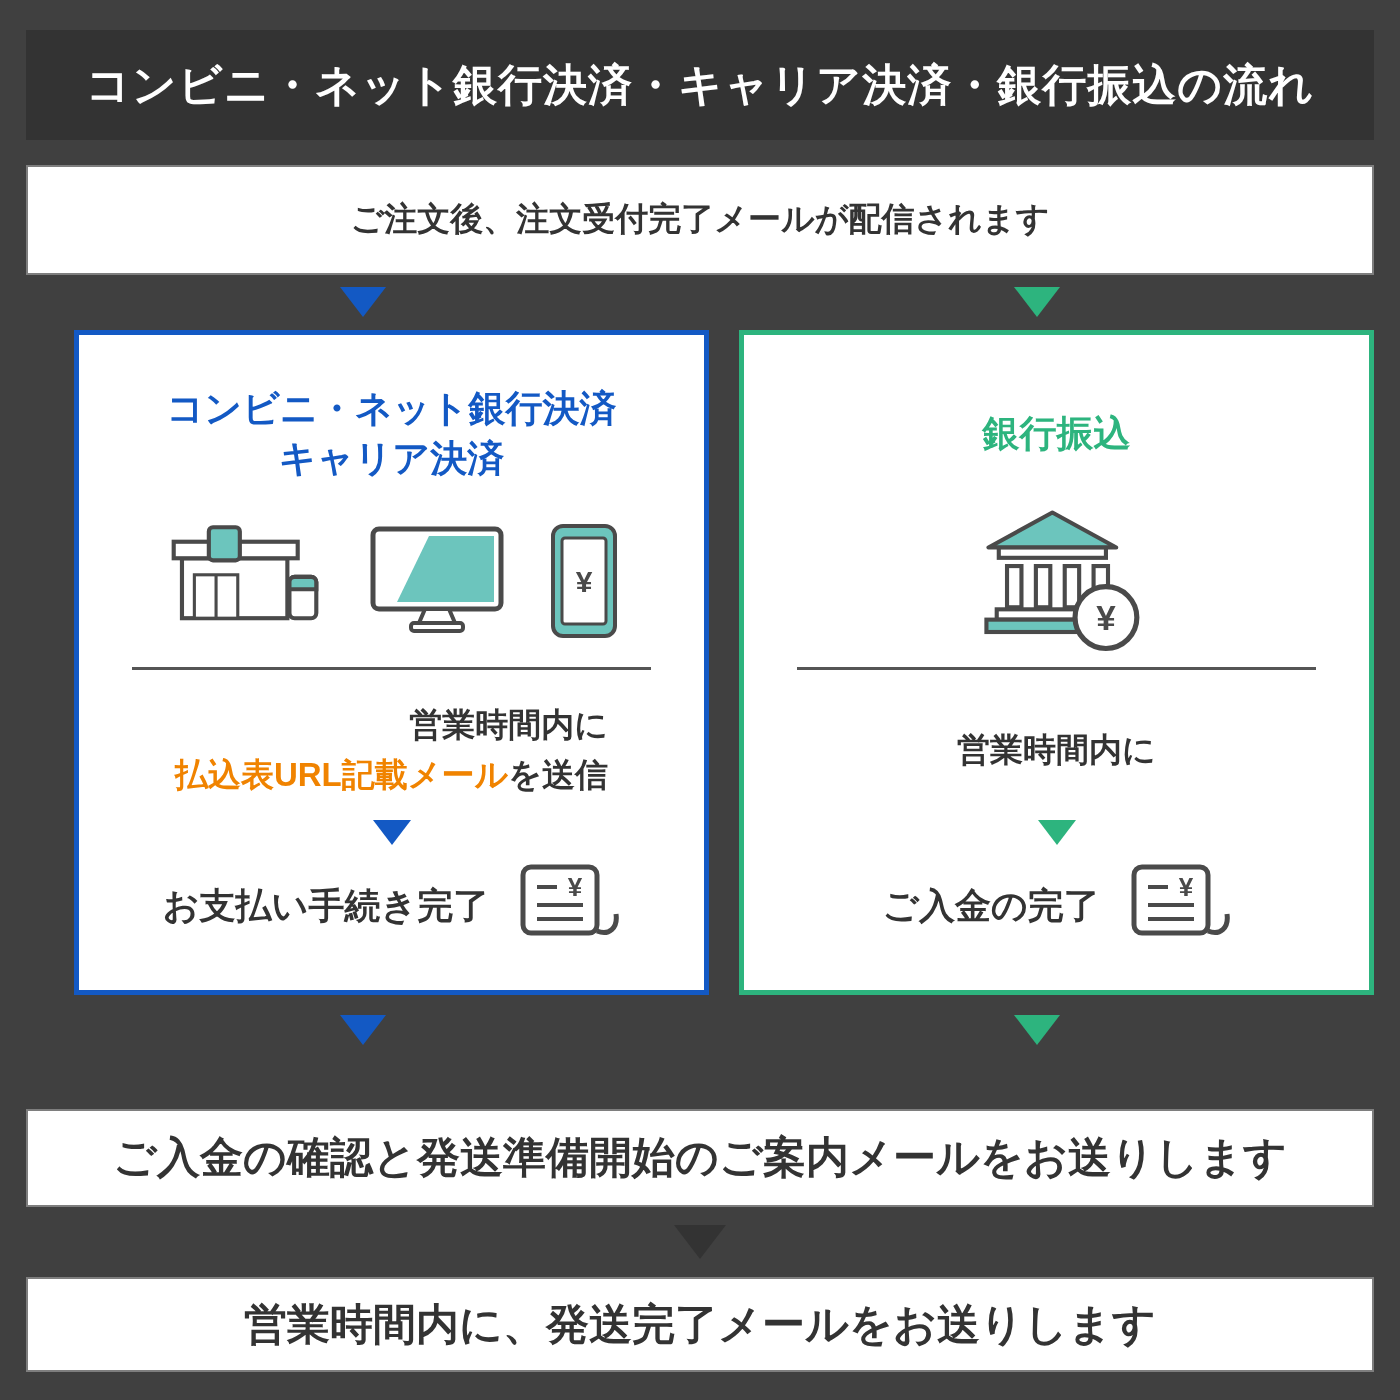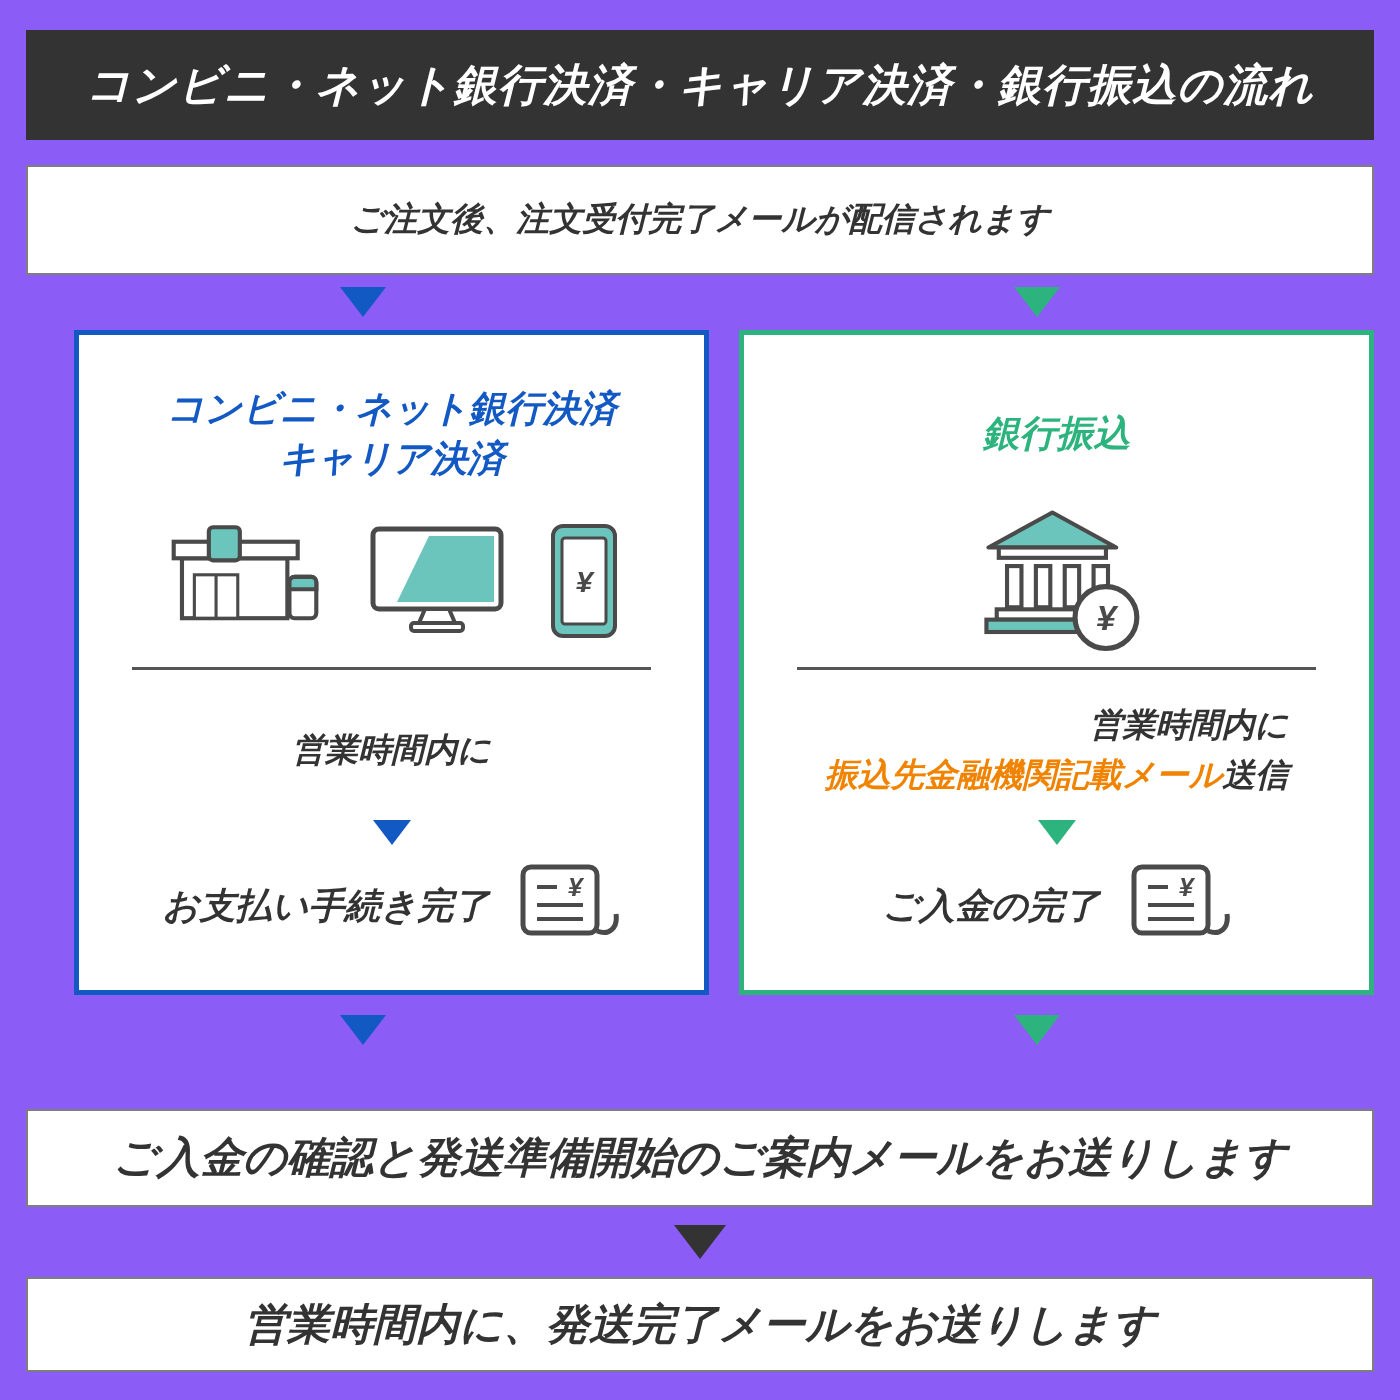--- a/index.html
+++ b/index.html
@@ -1,19 +1,19 @@
 <!DOCTYPE html>
 <html><head>
 <meta charset="utf-8">
 <style>
   * { margin:0; padding:0; box-sizing:border-box; }
   html,body { background:#e8e8e8; }
   body { font-family:"Liberation Sans","DejaVu Sans",sans-serif; color:#333; }
 
-  .page { width:1400px; height:1400px; background:#8b5cf6; display:flex; flex-direction:column; padding:30px 26px 28px; margin:0 auto;font-style:italic; }
+  .page { width:1400px; height:1400px; background:#404040; display:flex; flex-direction:column; padding:30px 26px 28px; margin:0 auto; }
 
   .header-bar { background:#333333; color:#ffffff; height:110px; flex:0 0 auto;
     display:flex; align-items:center; justify-content:center;
     font-size:44px; font-weight:bold; letter-spacing:1px; margin-bottom:25px; }
 
   .wbox { background:#ffffff; border:2px solid #7e7e7e; display:flex; align-items:center;
     justify-content:center; font-weight:bold; color:#333; text-align:center; }
   .step-first { height:125px; font-size:33px; }
   .step-confirm { height:112px; font-size:43px;margin-top:44px; }
   .step-ship { height:108px; font-size:43px; }
@@ -112,20 +112,23 @@
             <rect x="13" y="16" width="44" height="86" rx="3" fill="#ffffff" stroke="#4a4a4a" stroke-width="3"></rect>
             <text x="35" y="70" text-anchor="middle" font-size="30" font-weight="bold" fill="#4a4a4a">¥</text>
           </svg>
         </span>
       </div>
 
       <div class="divider"></div>
 
       <div class="notice-area">
         <span>営業時間内に</span>
+        <span>
+          <span class="hl">払込表URL記載メール</span><span>を送信</span>
+        </span>
       </div>
 
       <div class="mini-arrow-wrap">
         <div class="tri c-blue small"></div>
       </div>
 
       <div class="done-row">
         <span>お支払い手続き完了</span>
         <span>
           <svg width="105" height="95" viewBox="0 0 105 95">
@@ -159,23 +162,20 @@
             <circle cx="130" cy="108" r="30" fill="#ffffff" stroke="#4a4a4a" stroke-width="5"></circle>
             <text x="130" y="120" text-anchor="middle" font-size="34" font-weight="bold" fill="#4a4a4a">¥</text>
           </svg>
         </span>
       </div>
 
       <div class="divider"></div>
 
       <div class="notice-area">
         <span>営業時間内に</span>
-        <span>
-          <span class="hl">振込先金融機関記載メール</span><span>送信</span>
-        </span>
       </div>
 
       <div class="mini-arrow-wrap">
         <div class="tri c-green small"></div>
       </div>
 
       <div class="done-row">
         <span>ご入金の完了</span>
         <span>
           <svg width="105" height="95" viewBox="0 0 105 95">

